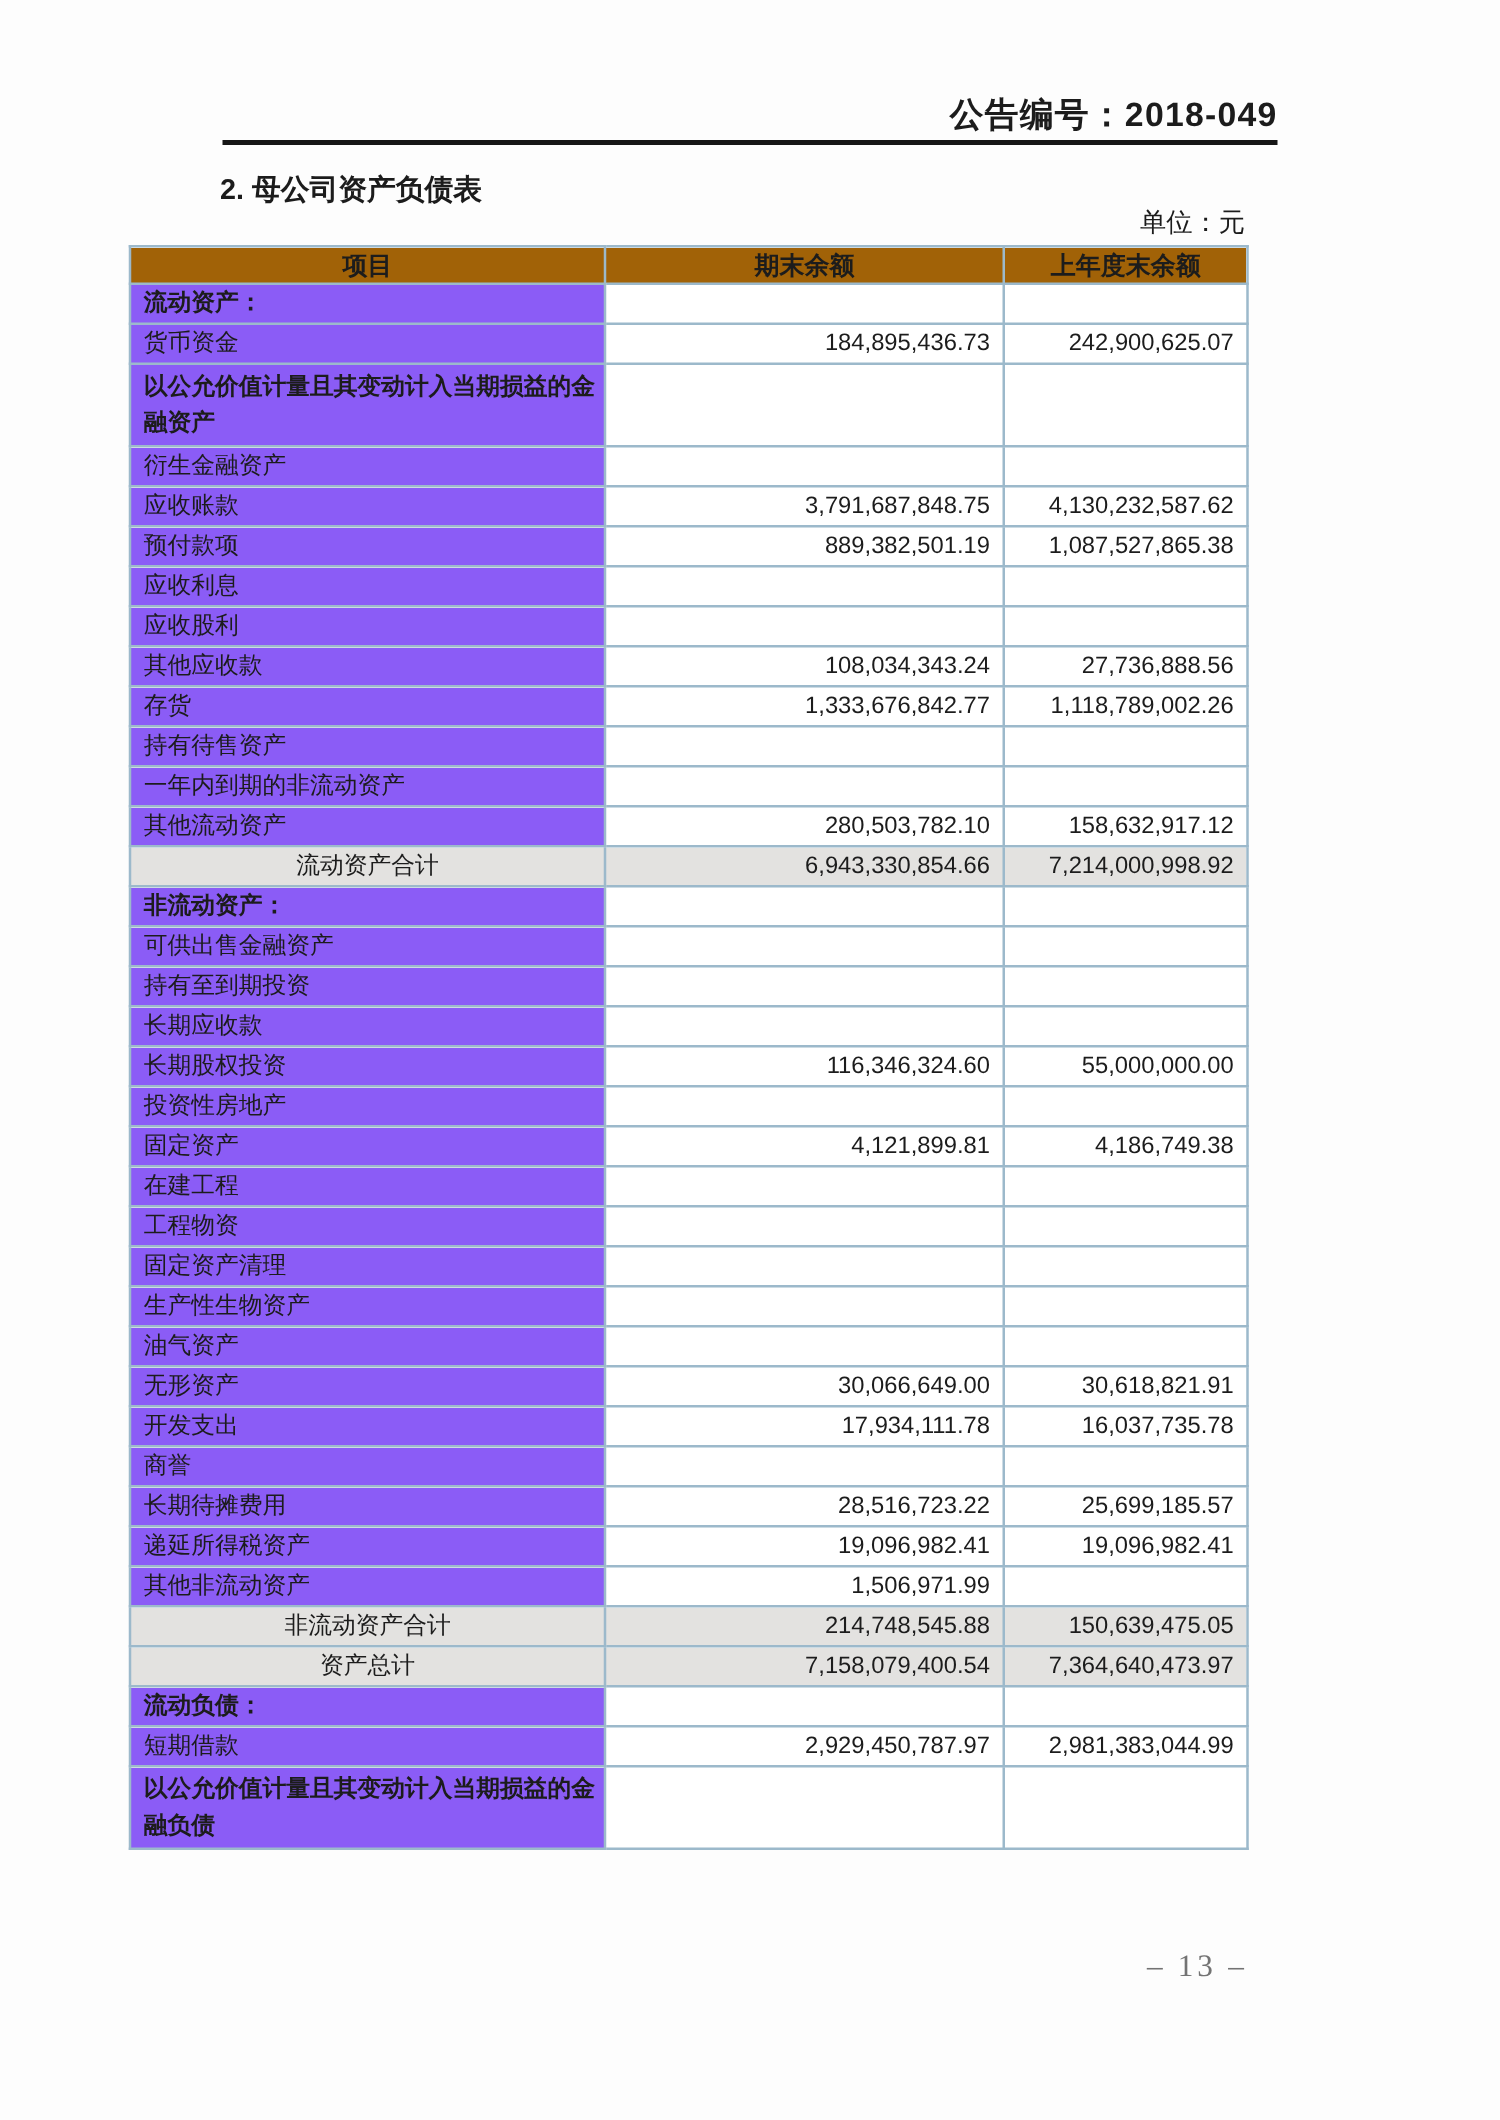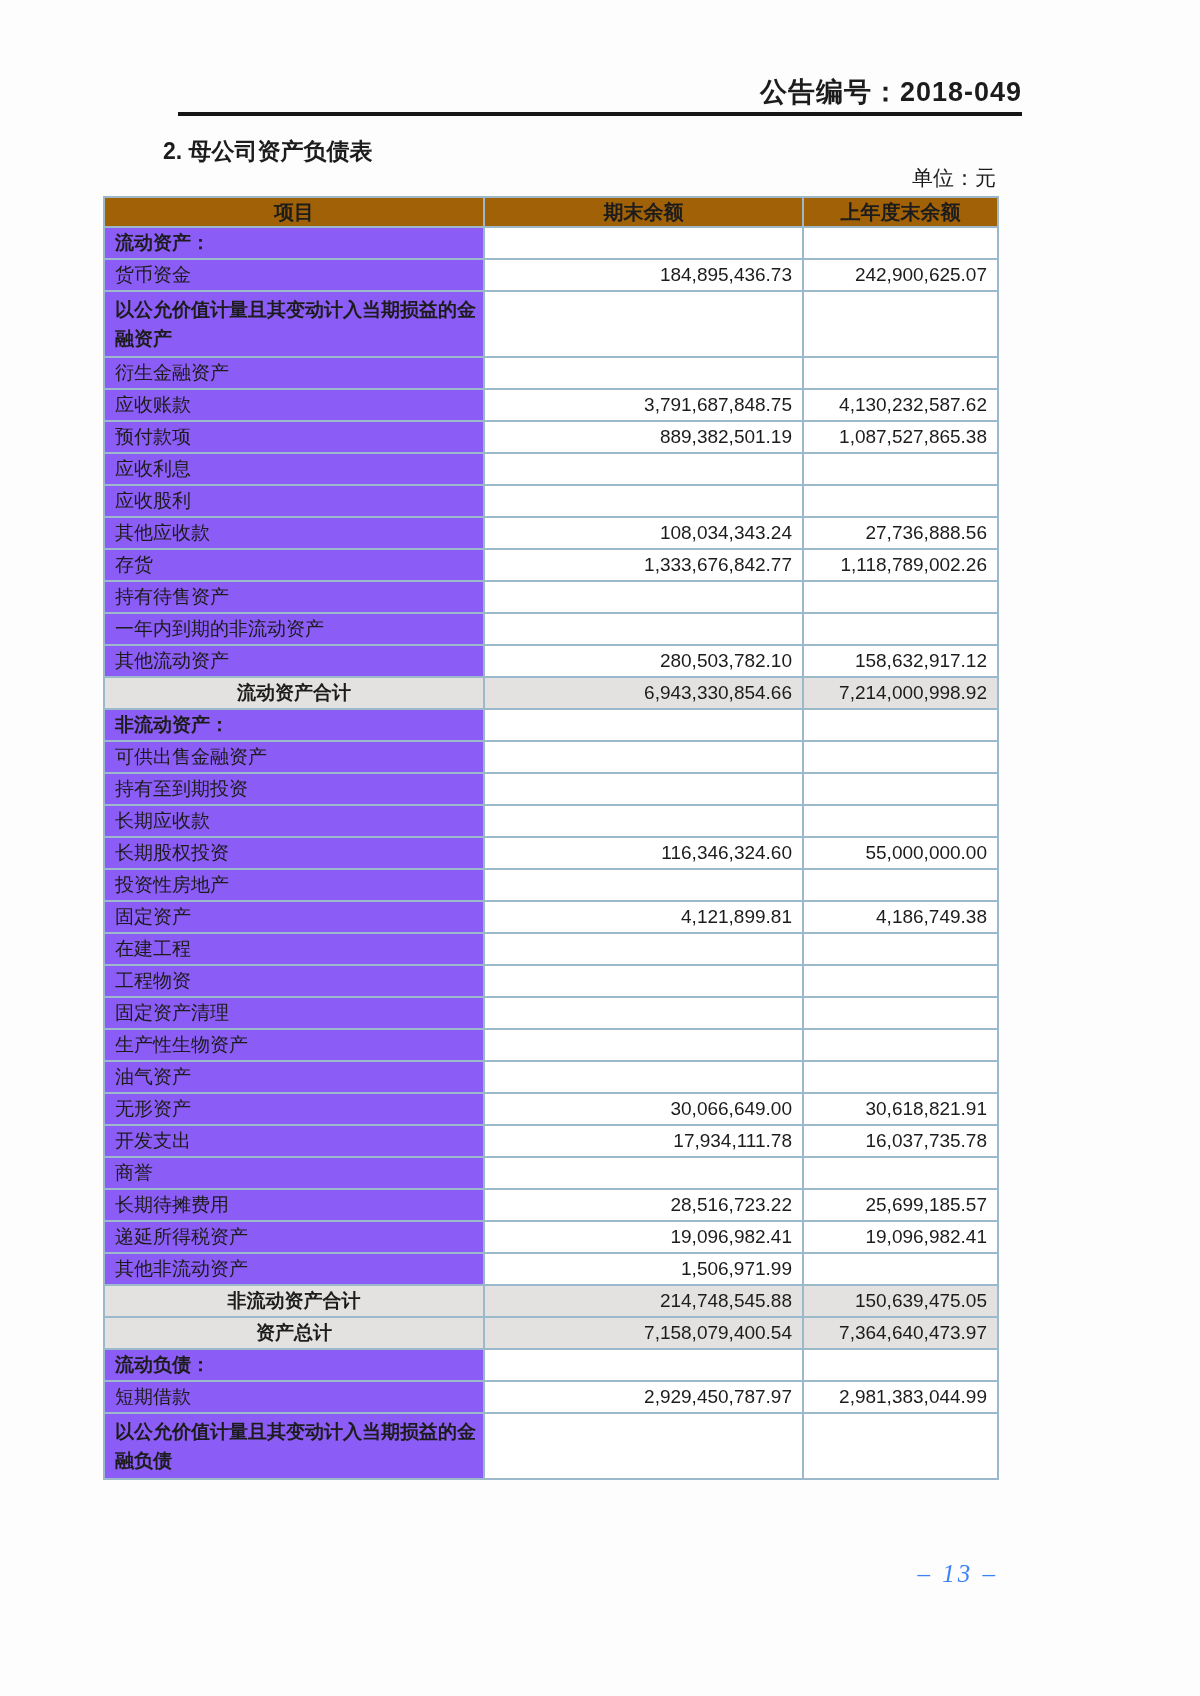--- a/index.html
+++ b/index.html
@@ -24,21 +24,21 @@
     position: absolute;
     top: 112px;
     left: 178px;
     width: 844px;
     height: 4px;
     background: #161616;
   }
   .section-title {
     position: absolute;
     top: 136px;
-    left: 163px;
+    left: 176px;
     font-size: 23px;
     font-weight: bold;
     margin: 0;
   }
   .unit-label {
     position: absolute;
     top: 164px;
     right: 204px;
     font-size: 21px;
   }
@@ -76,34 +76,33 @@
   td.val {
     background: #ffffff;
     text-align: right;
     padding: 1px 10px 1px 2px;
   }
   tr.item td, tr.section td { height: 28px; }
   tr.item-tall td { height: 60px; }
   tr.item-tall td.label { line-height: 29px; padding-top: 2px; padding-bottom: 2px; font-weight: bold; }
   tr.section td.label { font-weight: bold; }
   tr.total td.label {
-    font-weight: bold;
+    font-weight: normal;
     text-align: center;
     padding-left: 4px;
   }
   tr.total td { background: #e3e2e0; height: 28px; }
   .page-number {
     position: absolute;
     top: 1560px;
     right: 202px;
     font-family: "Liberation Serif", serif;
     font-size: 25px;
-    color: #3b82f6;
+    color: #737373;
     letter-spacing: 3px;
-    font-style: italic;
   }
 </style>
 </head>
 <body>
 
 <div class="page">
 
   <div class="doc-number">公告编号：2018-049</div>
 
   <div class="header-rule"></div>

